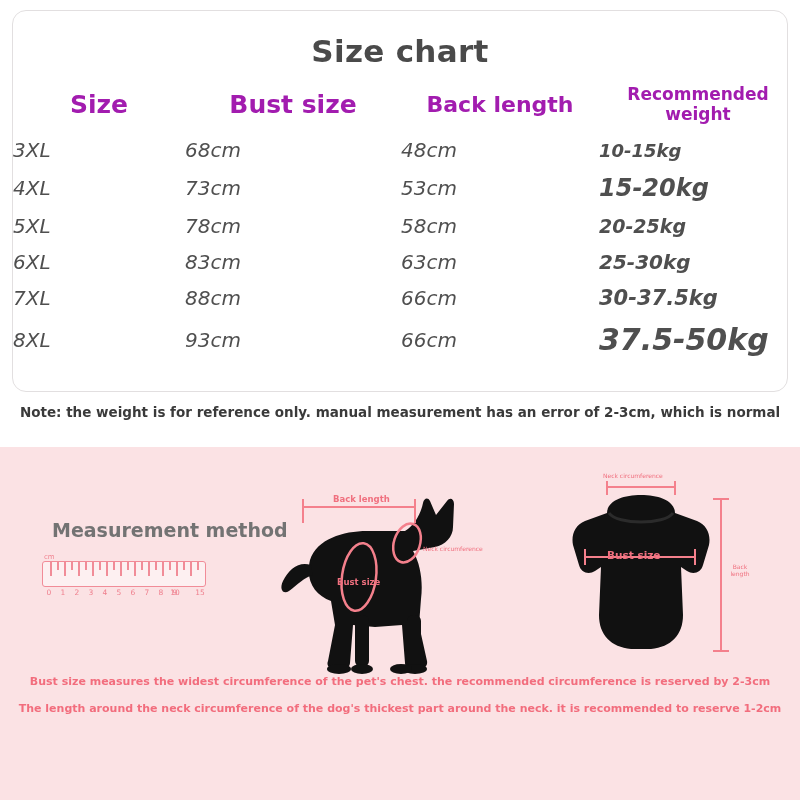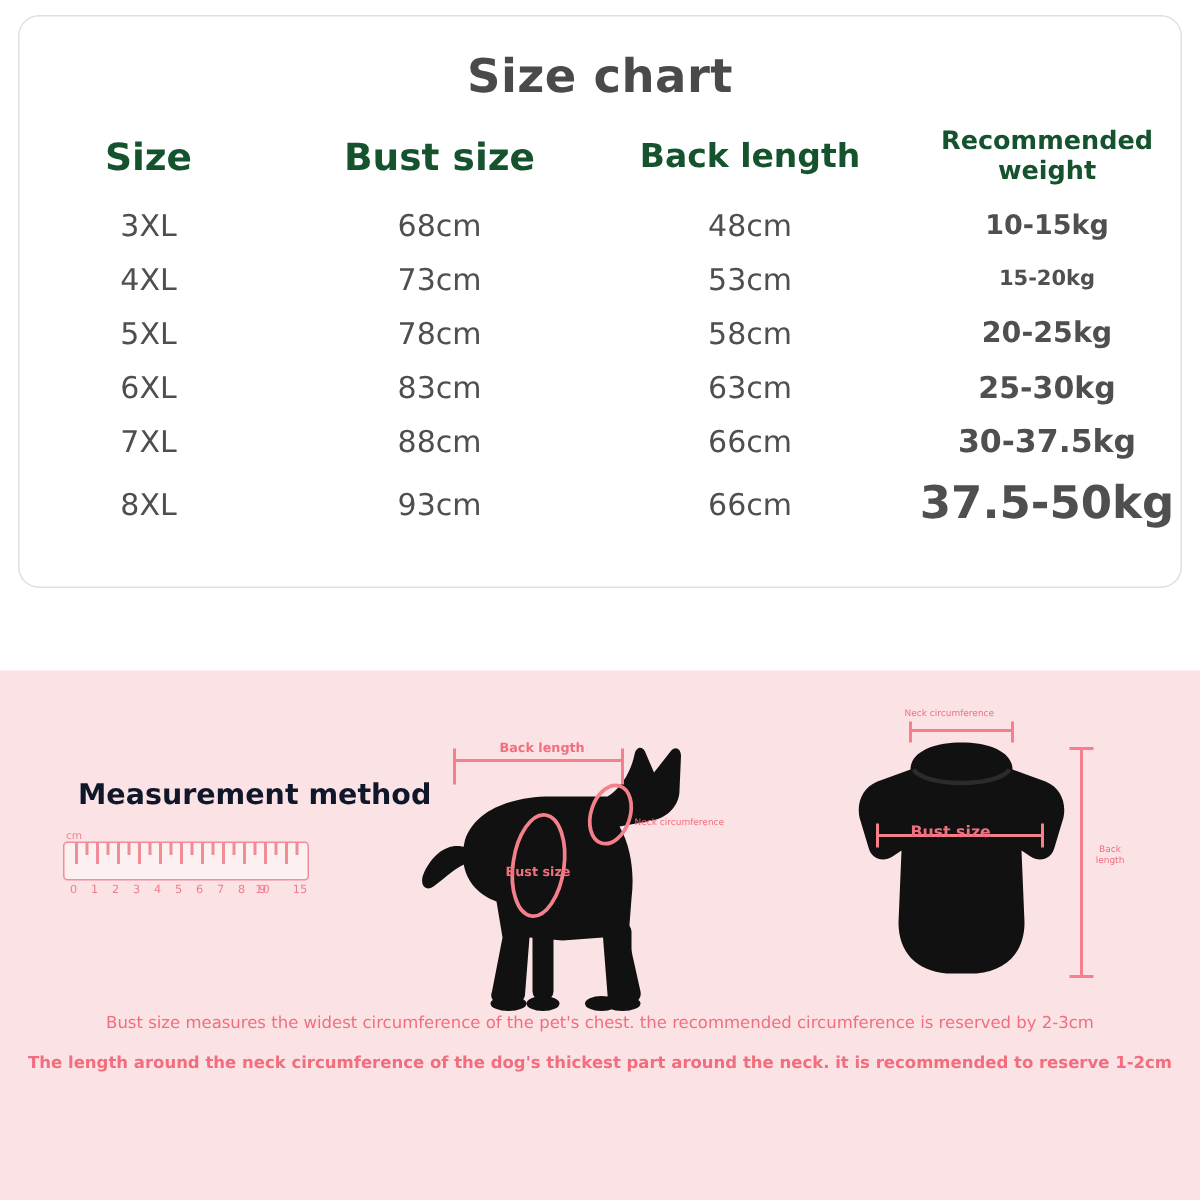--- a/index.html
+++ b/index.html
@@ -42,41 +42,41 @@
     letter-spacing: 0.3px;
   }
   table.size-table {
     width: 100%;
     border-collapse: collapse;
     margin-top: 14px;
     table-layout: fixed;
   }
   table.size-table th {
     font-weight: bold;
-    color: #14532d;
+    color: #a21caf;
     padding-bottom: 8px;
   }
   th.c0 { width: 170px; font-size: 25px; }
   th.c1 { width: 214px; font-size: 25px; }
   th.c2 { width: 196px; font-size: 22px; }
   th.c3 { width: 196px; font-size: 17px; }
 
   table.size-table td {
-    text-align: center;
     color: #4f4f4f;
     padding: 6px 0;
+    font-style: italic;
   }
   td.c0 { font-size: 20px; }
   td.c1 { font-size: 20px; margin-top: 32px; }
   td.c2 { font-size: 20px; }
   td.c3 { font-weight: bold; color: #3f3f3f; }
 
   
   tr.r0 td.c3 { font-size: 18px; }
-  tr.r1 td.c3 { font-size: 14px; }
+  tr.r1 td.c3 { font-size: 24px; }
   tr.r2 td.c3 { font-size: 19px; }
   tr.r3 td.c3 { font-size: 20px; }
   tr.r4 td.c3 { font-size: 21px; }
   tr.r5 td.c3 { font-size: 30px; }
 
   
   .note {
     position: absolute;
     left: 0;
     top: 404px;
@@ -95,21 +95,21 @@
     width: 800px;
     height: 353px;
     background: #fbe2e4;
   }
   .measure-title {
     position: absolute;
     left: 52px;
     top: 72px;
     font-size: 19px;
     font-weight: bold;
-    color: #0f172a;
+    color: #737373;
   }
 
   
   .ruler-wrap {
     position: absolute;
     left: 42px;
     top: 106px;
     width: 168px;
   }
   .ruler-cm {
@@ -173,21 +173,21 @@
 
   
   .pink-notes {
     position: absolute;
     left: 0;
     top: 228px;
     width: 800px;
     text-align: center;
     color: #f26d7d;
   }
-  .pink-notes .l1 { font-size: 11px; font-weight: normal; line-height: 1.25; }
+  .pink-notes .l1 { font-size: 11px; font-weight: bold; line-height: 1.25; }
   .pink-notes .l2 { font-size: 13.5px; font-weight: bold; margin-top: 12px; line-height: 1.3; }
   .pink-notes .l3 { font-size: 11px; font-weight: bold; margin-top: 13px; }
 </style>
 </head>
 <body>
 
 <div class="page">
 
   <div class="chart-card">
     <div class="chart-title">Size chart</div>
@@ -235,20 +235,21 @@
         <tr class="r5">
           <td class="c0">8XL</td>
           <td class="c1">93cm</td>
           <td class="c2">66cm</td>
           <td class="c3">37.5-50kg</td>
         </tr>
       </tbody>
     </table>
   </div>
 
+  <div class="note">Note: the weight is for reference only. manual measurement has an error of 2-3cm, which is normal</div>
 
   <div class="pink-panel">
 
     <div class="measure-title">Measurement method</div>
 
     <div class="ruler-wrap">
       <div class="ruler-cm">cm</div>
       <div class="ruler">
         <div class="tick" style="left:7px;  height:14px;"></div>
         <div class="tick" style="left:14px; height:8px;"></div>

